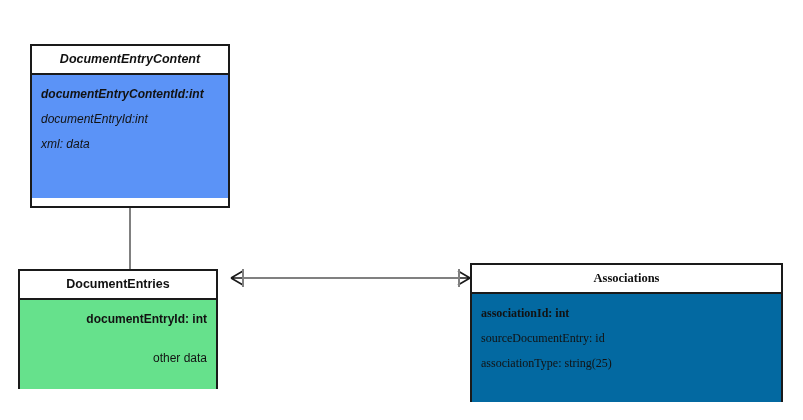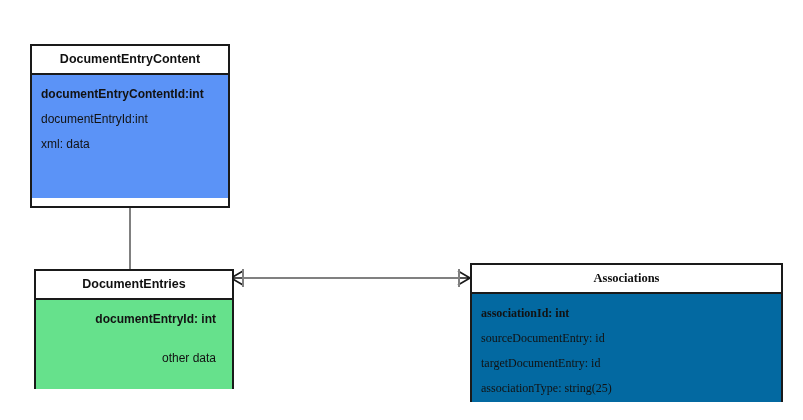--- a/index.html
+++ b/index.html
@@ -39,21 +39,21 @@
     font-weight: bold;
     color: #101010;
     background: #ffffff;
     border-bottom: 2px solid #1a1a1a;
     white-space: nowrap;
     overflow: hidden;
   }
 
   .entity-body {
     box-sizing: border-box;
-    padding: 7px 16px 6px 9px;
+    padding: 7px 9px 6px 9px;
     overflow: hidden;
   }
 
   .attr {
     font-size: 12px;
     color: #121212;
     line-height: 14px;
     padding: 5px 0 6px 0;
     white-space: nowrap;
   }
@@ -63,28 +63,29 @@
   .attr.spacer-after {
     padding-bottom: 20px;
   }
 
   
   #box-document-entry-content {
     left: 30px;
     top: 44px;
     width: 200px;
     height: 164px;
+    font-style: italic;
   }
   #box-document-entry-content .entity-body {
     background: #5b93f7;
     height: 123px;
   }
 
   #box-document-entries {
-    left: 34px;
+    left: 18px;
     top: 269px;
     width: 200px;
     height: 120px;
   }
   #box-document-entries .entity-body {
     background: #66e18c;
     height: 89px;
     text-align: right;
   }
 
@@ -151,18 +152,17 @@
       <div class="attr pk spacer-after">documentEntryId: int</div>
       <div class="attr">other data</div>
     </div>
   </div>
 
   <div class="entity" id="box-associations">
     <div class="entity-header">Associations</div>
     <div class="entity-body">
       <div class="attr pk">associationId: int</div>
       <div class="attr">sourceDocumentEntry: id</div>
-      <div class="attr">targetDocumentEntry: id</div>
       <div class="attr">associationType: string(25)</div>
     </div>
   </div>
 
 </div>
 
 </body></html>

